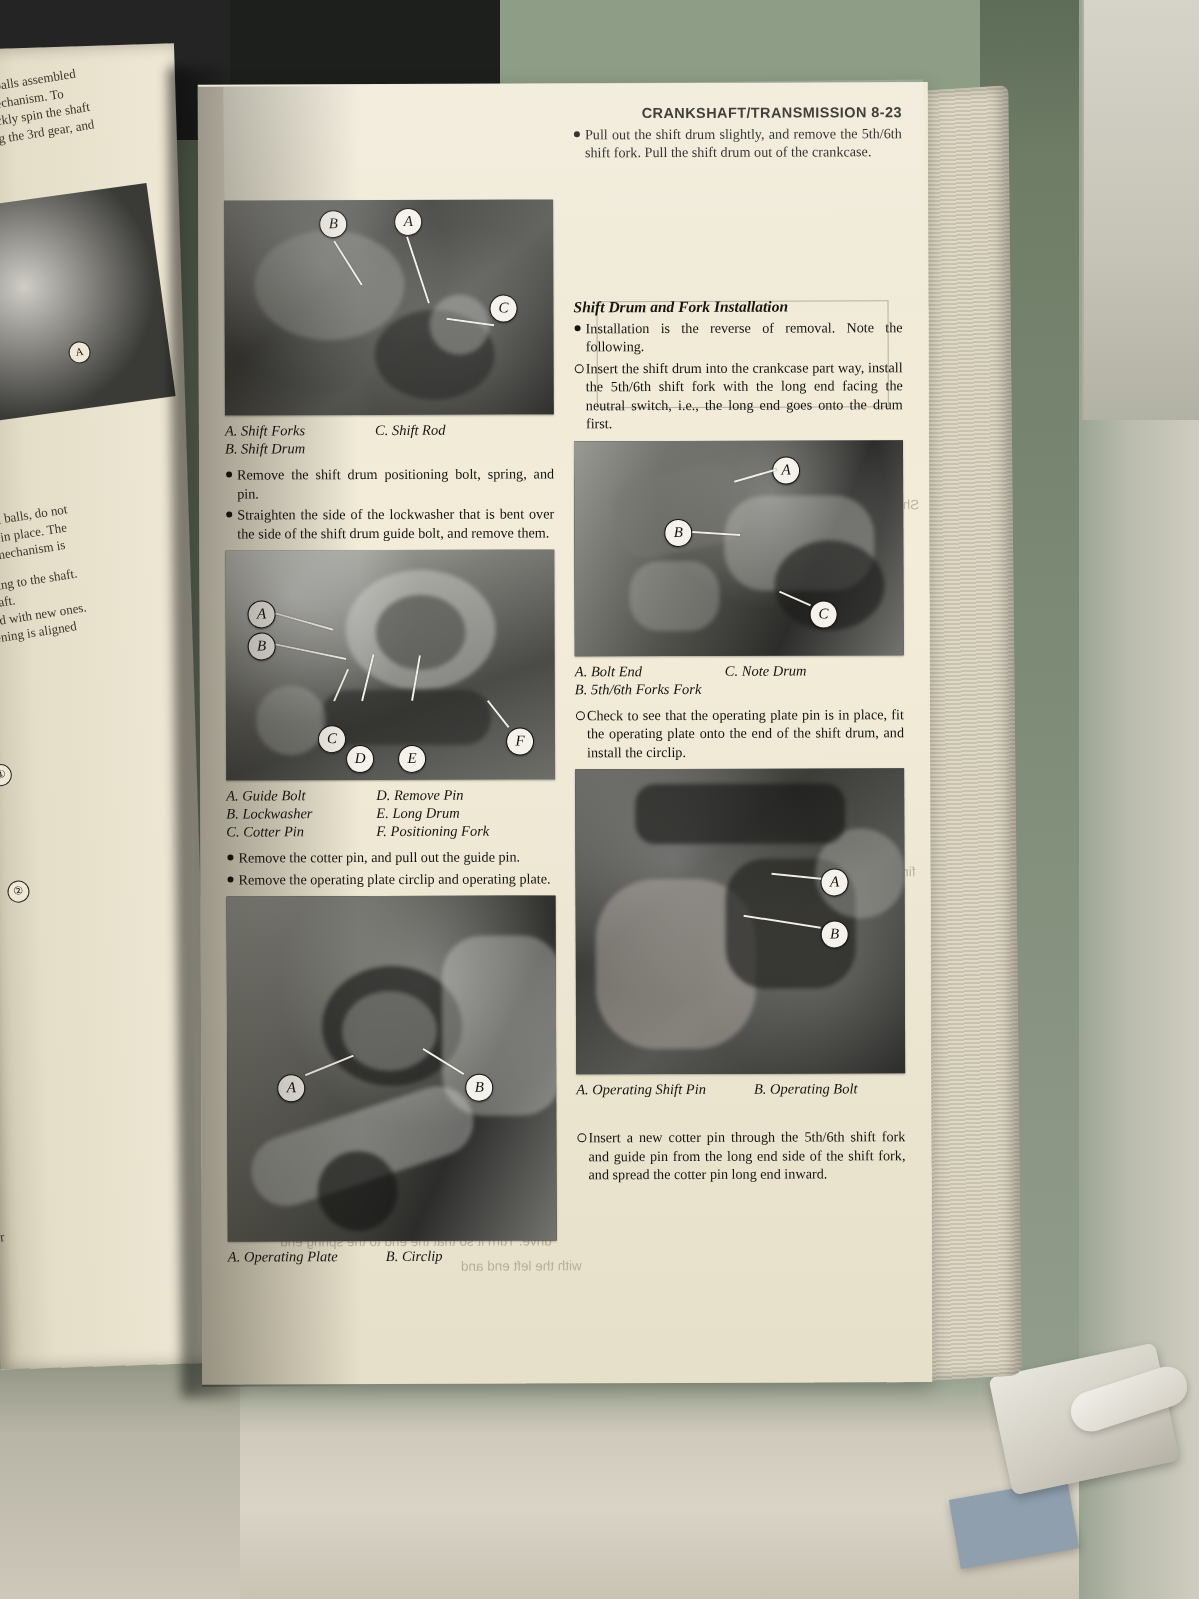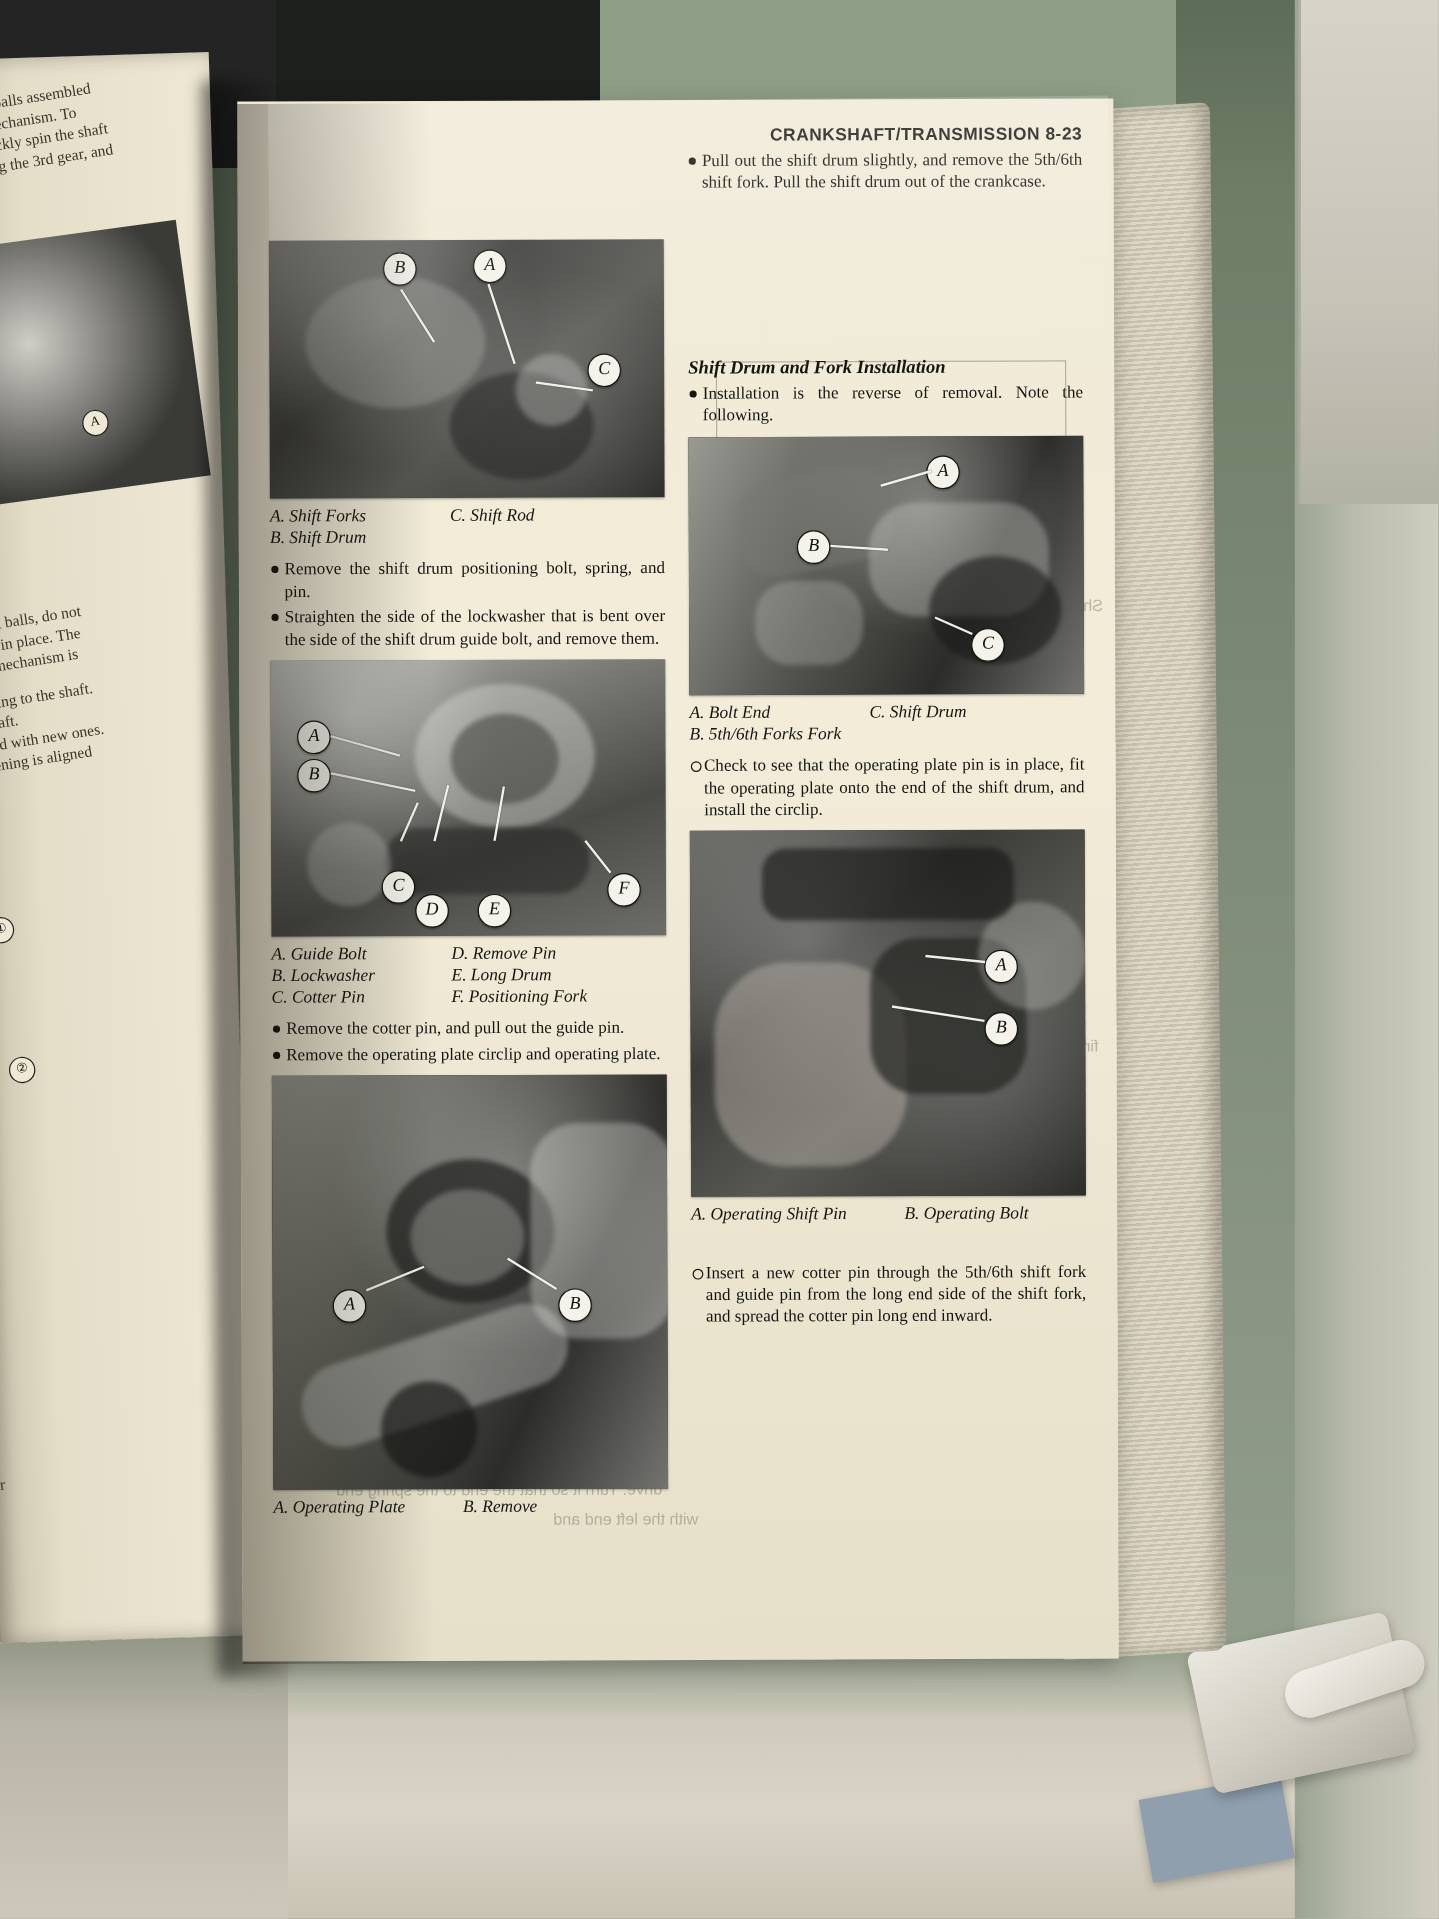--- a/index.html
+++ b/index.html
@@ -346,58 +346,59 @@
             <div class="blob" style="left:20px;top:215px;width:230px;height:70px;background:rgba(230,230,225,.35);border-radius:40px;transform:rotate(-18deg);"></div>
             <div class="blob" style="left:90px;top:255px;width:80px;height:80px;background:rgba(20,20,18,.65);border-radius:50%;"></div>
             <div class="cal" style="left:50px;top:178px;">A</div>
             <div class="cal" style="left:238px;top:178px;">B</div>
             <div class="lead" style="left:78px;top:178px;width:52px;transform:rotate(-22deg);"></div>
             <div class="lead" style="left:196px;top:152px;width:48px;transform:rotate(32deg);"></div>
           </div>
           <div class="caption">
             <div class="cap-cols">
               <span>A. Operating Plate</span>
-              <span>B. Remove</span>
+              <span>B. Circlip</span>
             </div>
           </div>
         </div>
 
         <div class="col">
 
           <h1 class="hdr">CRANKSHAFT/TRANSMISSION  8-23</h1>
 
           <div class="body">
             <div class="bullet">Pull out the shift drum slightly, and remove the 5th/6th shift fork.  Pull the shift drum out of the crankcase.</div>
           </div>
 
           <div style="height:118px"></div>
 
           <div class="sec-head">Shift Drum and Fork Installation</div>
 
           <div class="body">
             <div class="bullet">Installation  is  the  reverse  of  removal.   Note  the following.</div>
+            <div class="bullet circle">Insert  the  shift  drum  into  the  crankcase  part  way, install the 5th/6th shift fork with the long end facing the  neutral  switch,  i.e.,  the  long  end  goes  onto  the drum first.</div>
           </div>
 
           <div class="photo dark" style="height:215px;margin-top:6px;">
             <div class="ph-grad mid"></div>
             <div class="blob" style="left:40px;top:30px;width:130px;height:80px;background:rgba(120,120,115,.5);border-radius:30px;transform:rotate(-12deg);"></div>
             <div class="blob" style="left:150px;top:55px;width:150px;height:95px;background:rgba(225,225,220,.3);border-radius:40px;"></div>
             <div class="blob" style="left:200px;top:100px;width:110px;height:90px;background:rgba(25,25,23,.6);border-radius:50%;"></div>
             <div class="blob" style="left:55px;top:120px;width:90px;height:70px;background:rgba(200,200,195,.3);border-radius:30px;"></div>
             <div class="cal" style="left:198px;top:16px;">A</div>
             <div class="cal" style="left:90px;top:78px;">B</div>
             <div class="cal" style="left:235px;top:160px;">C</div>
             <div class="lead" style="left:160px;top:40px;width:44px;transform:rotate(-16deg);"></div>
             <div class="lead" style="left:118px;top:90px;width:48px;transform:rotate(4deg);"></div>
             <div class="lead" style="left:205px;top:150px;width:34px;transform:rotate(24deg);"></div>
           </div>
           <div class="caption">
             <div class="cap-row">
                 <span>A. Bolt End</span>
-                <span>C. Shift Drum</span>
+                <span>C. Note Drum</span>
               </div>
             <div class="cap-row">
                 <span>B. 5th/6th Forks Fork</span>
                 <span></span>
               </div>
           </div>
 
           <div class="body">
             <div class="bullet circle">Check to see that the operating plate pin is in place, fit the operating plate onto the end of the shift drum, and install the circlip.</div>
           </div>

